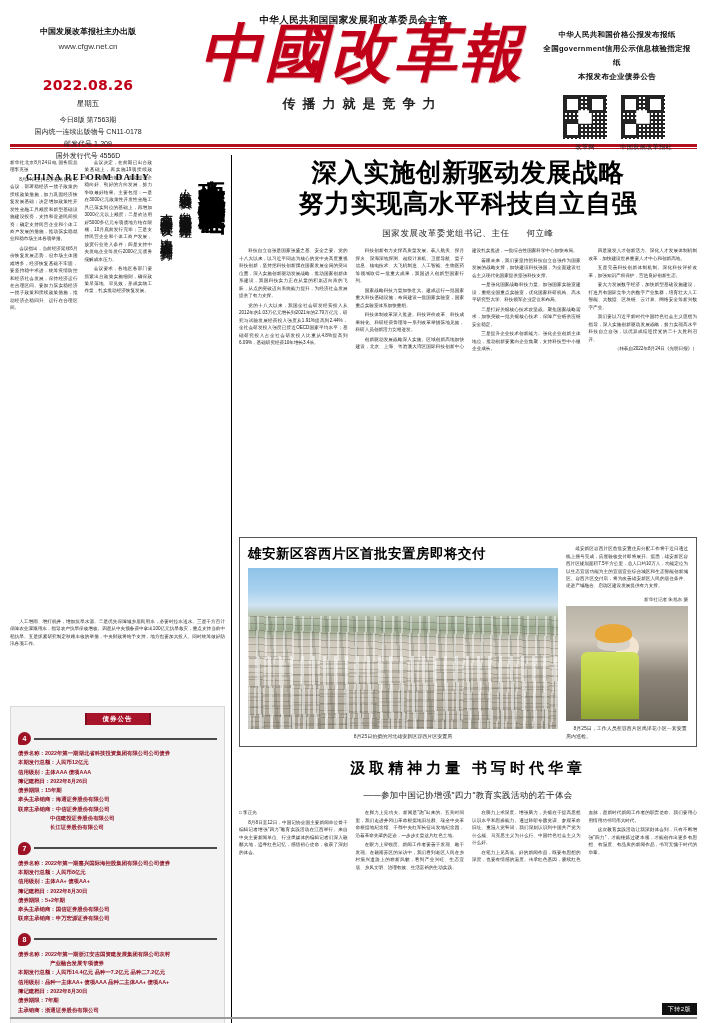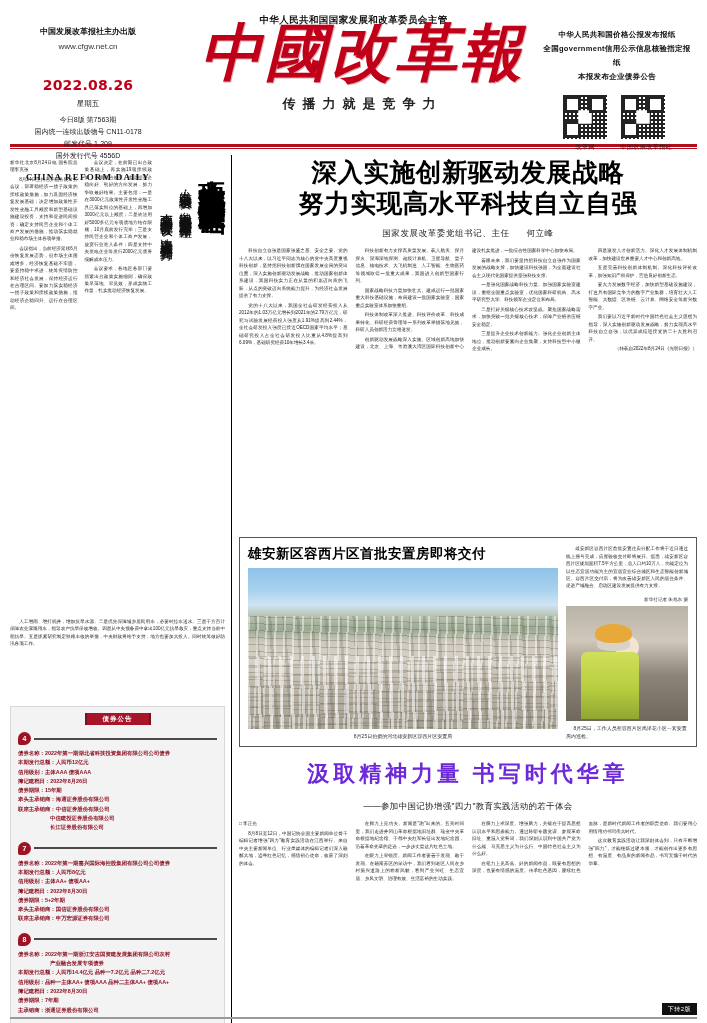--- a/index.html
+++ b/index.html
@@ -405,24 +405,24 @@
   .pb-right .credit { font-size: 4.6px; text-align: right; color: #333; margin-bottom: 4px;}
 
   
   .lower {
     margin-top: 9px;
   }
   .lower-head { text-align: center; }
   .lower-head h2 {
     margin: 12px;
     font-family: "Liberation Serif", serif;
-    font-size: 22px;
+    font-size: 15px;
     font-weight: bold;
     letter-spacing: 4px;
-    color: #6d28d9;
+    color: #000000;
   }
   .lower-head .sub {
     margin-top: 6px;
     font-size: 8.5px;
     color: #222;
     letter-spacing: .3px;
   }
   .lower-body {
     margin-top: 7px;
     column-count: 4;

